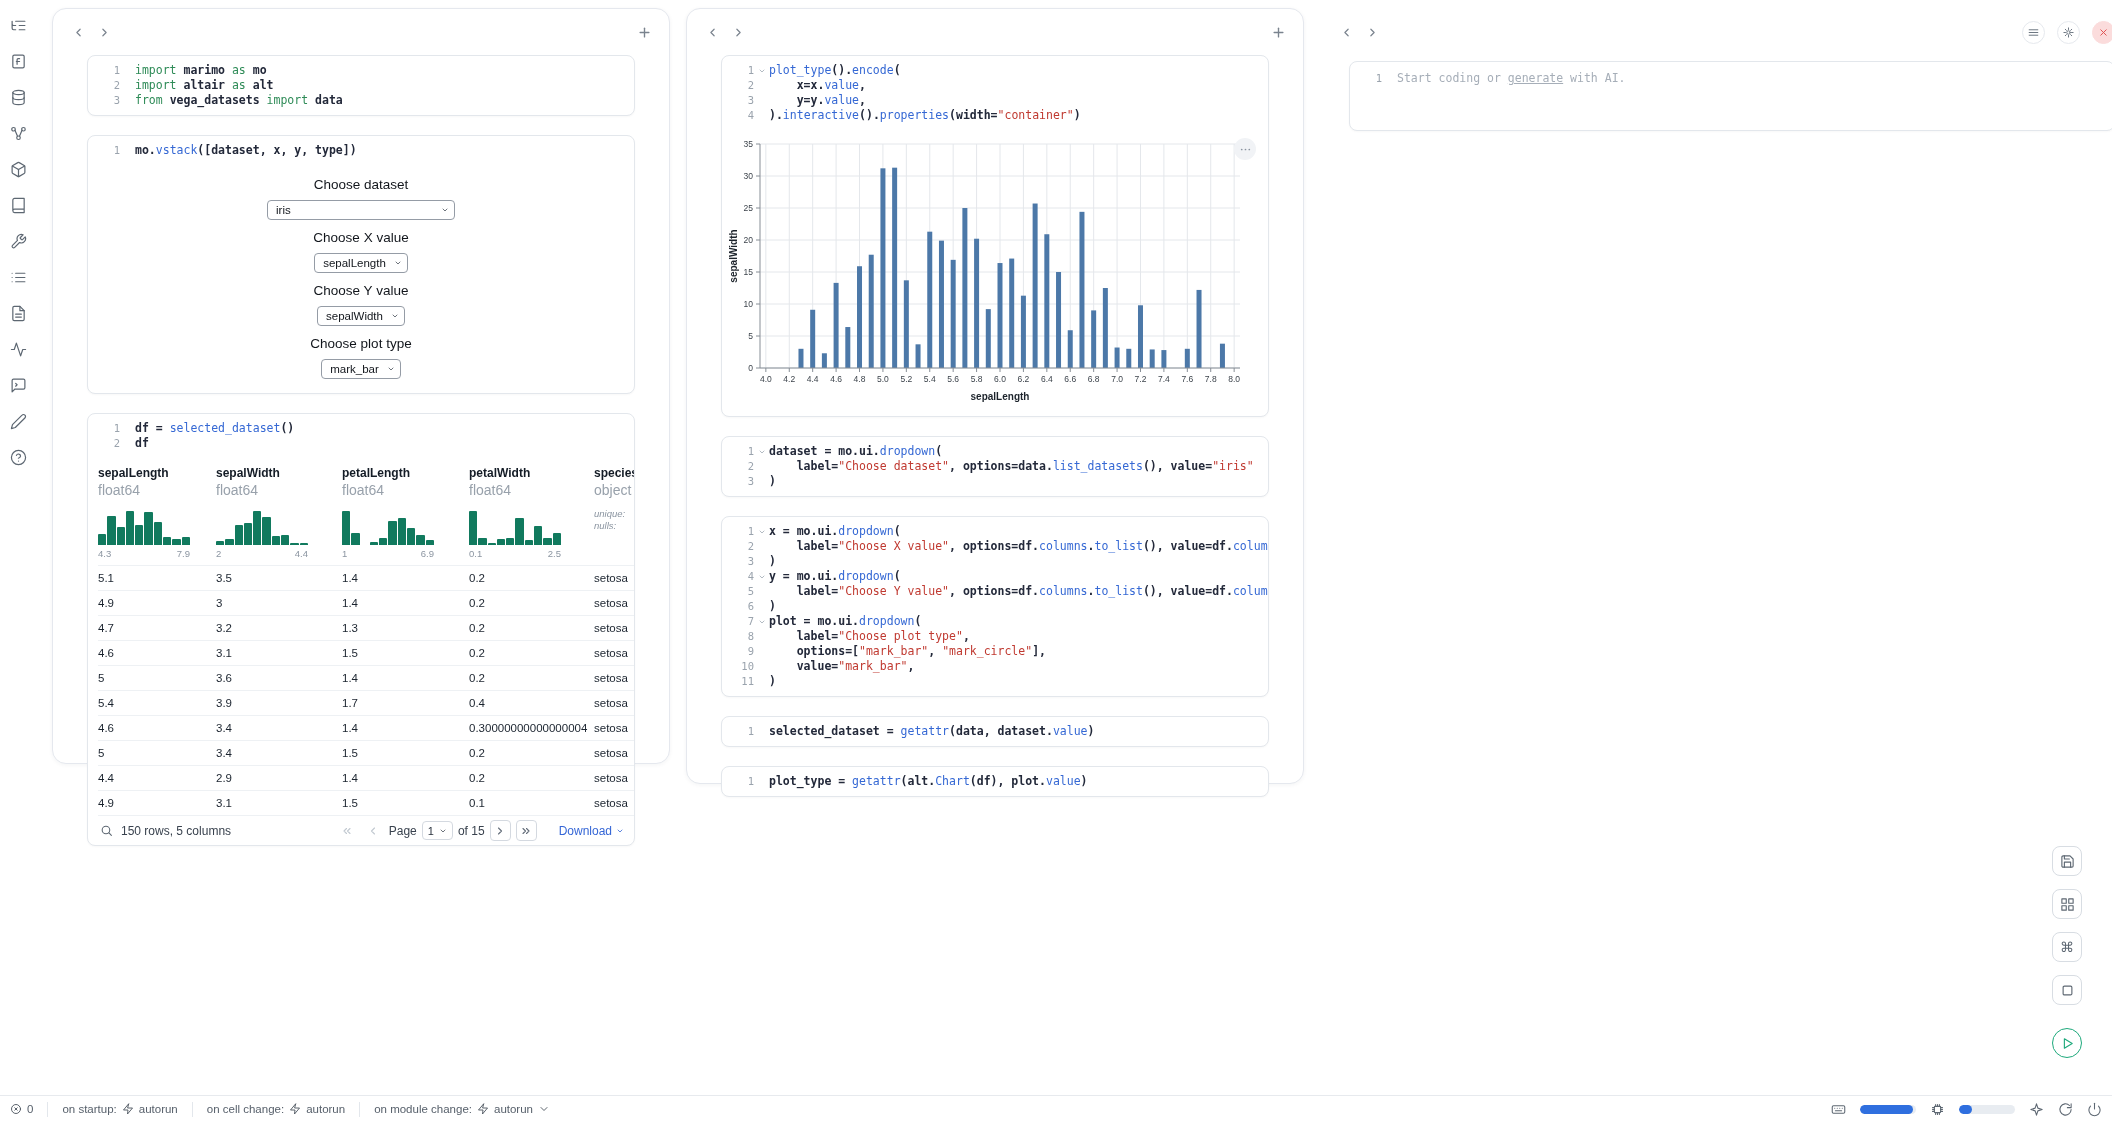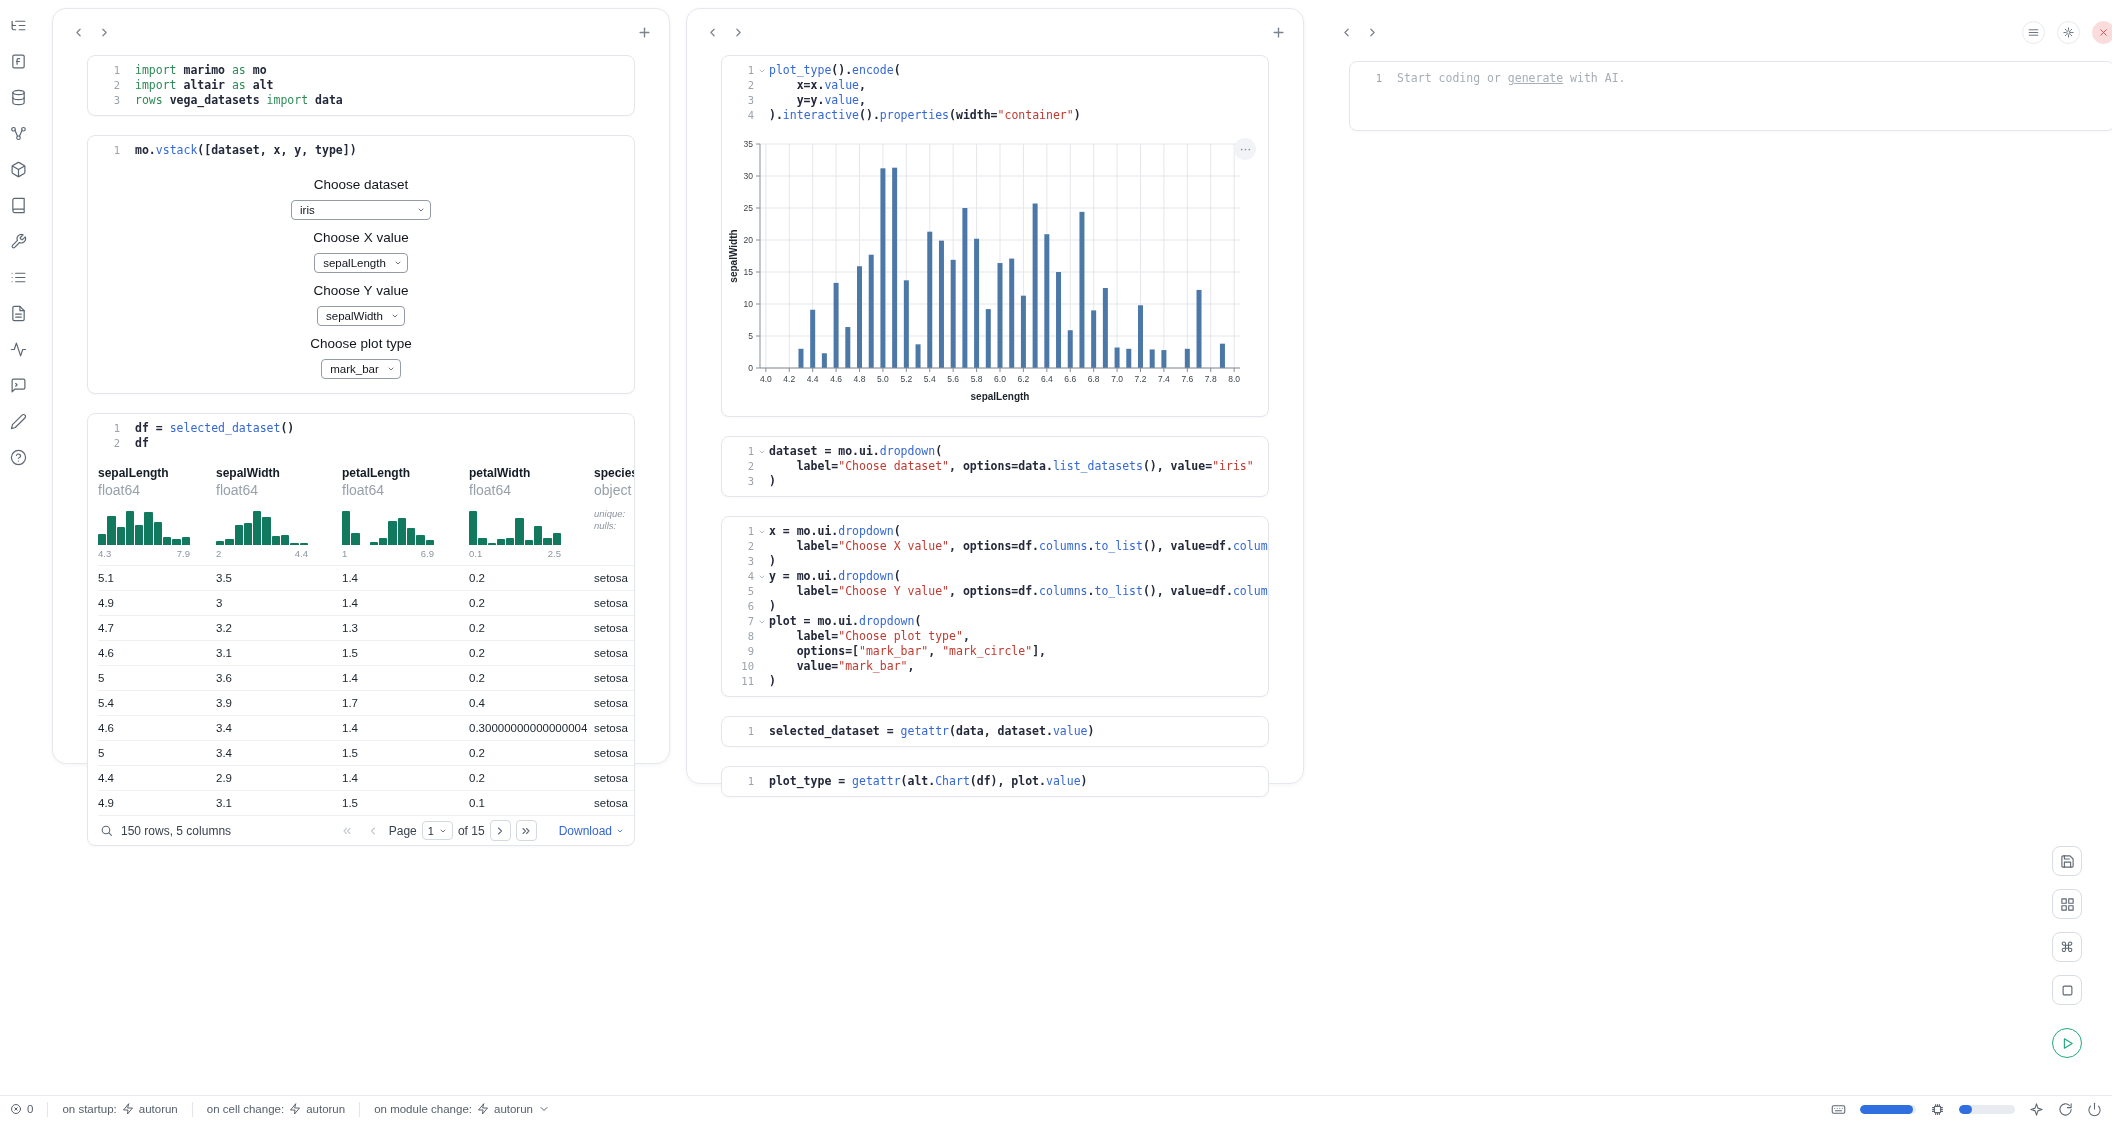--- a/index.html
+++ b/index.html
@@ -210,36 +210,36 @@
             <pre class="code-text"><span class="tk-kw">import</span><span class="tk-pl"> marimo </span><span class="tk-kw">as</span><span class="tk-pl"> mo</span></pre>
           </div>
           <div class="code-line">
             <span class="gutter">2</span>
             <span class="foldslot"></span>
             <pre class="code-text"><span class="tk-kw">import</span><span class="tk-pl"> altair </span><span class="tk-kw">as</span><span class="tk-pl"> alt</span></pre>
           </div>
           <div class="code-line">
             <span class="gutter">3</span>
             <span class="foldslot"></span>
-            <pre class="code-text"><span class="tk-kw">rows</span><span class="tk-pl"> vega_datasets </span><span class="tk-kw">import</span><span class="tk-pl"> data</span></pre>
+            <pre class="code-text"><span class="tk-kw">from</span><span class="tk-pl"> vega_datasets </span><span class="tk-kw">import</span><span class="tk-pl"> data</span></pre>
           </div>
         </div>
     </article>
     <article class="cell">
       <div class="cell-code">
           <div class="code-line">
             <span class="gutter">1</span>
             <span class="foldslot"></span>
             <pre class="code-text"><span class="tk-pl">mo.</span><span class="tk-fn">vstack</span><span class="tk-pl">([dataset, x, y, type])</span></pre>
           </div>
         </div>
       <div class="cell-out" id="stack-controls">
           <div class="ctrl-row">
             <span class="ctrl-label">Choose dataset</span>
-            <span class="select" style="width: 140px;">
+            <span class="select" style="width: 188px;">
               <span>iris</span>
               <span class="sel-arrow">
                 <svg viewBox="0 0 24 24" fill="none" stroke="currentColor" stroke-width="2.6" stroke-linecap="round" stroke-linejoin="round">
                   <polyline points="6 9 12 15 18 9"></polyline>
                 </svg>
               </span>
             </span>
           </div>
           <div class="ctrl-row">
             <span class="ctrl-label">Choose X value</span>

